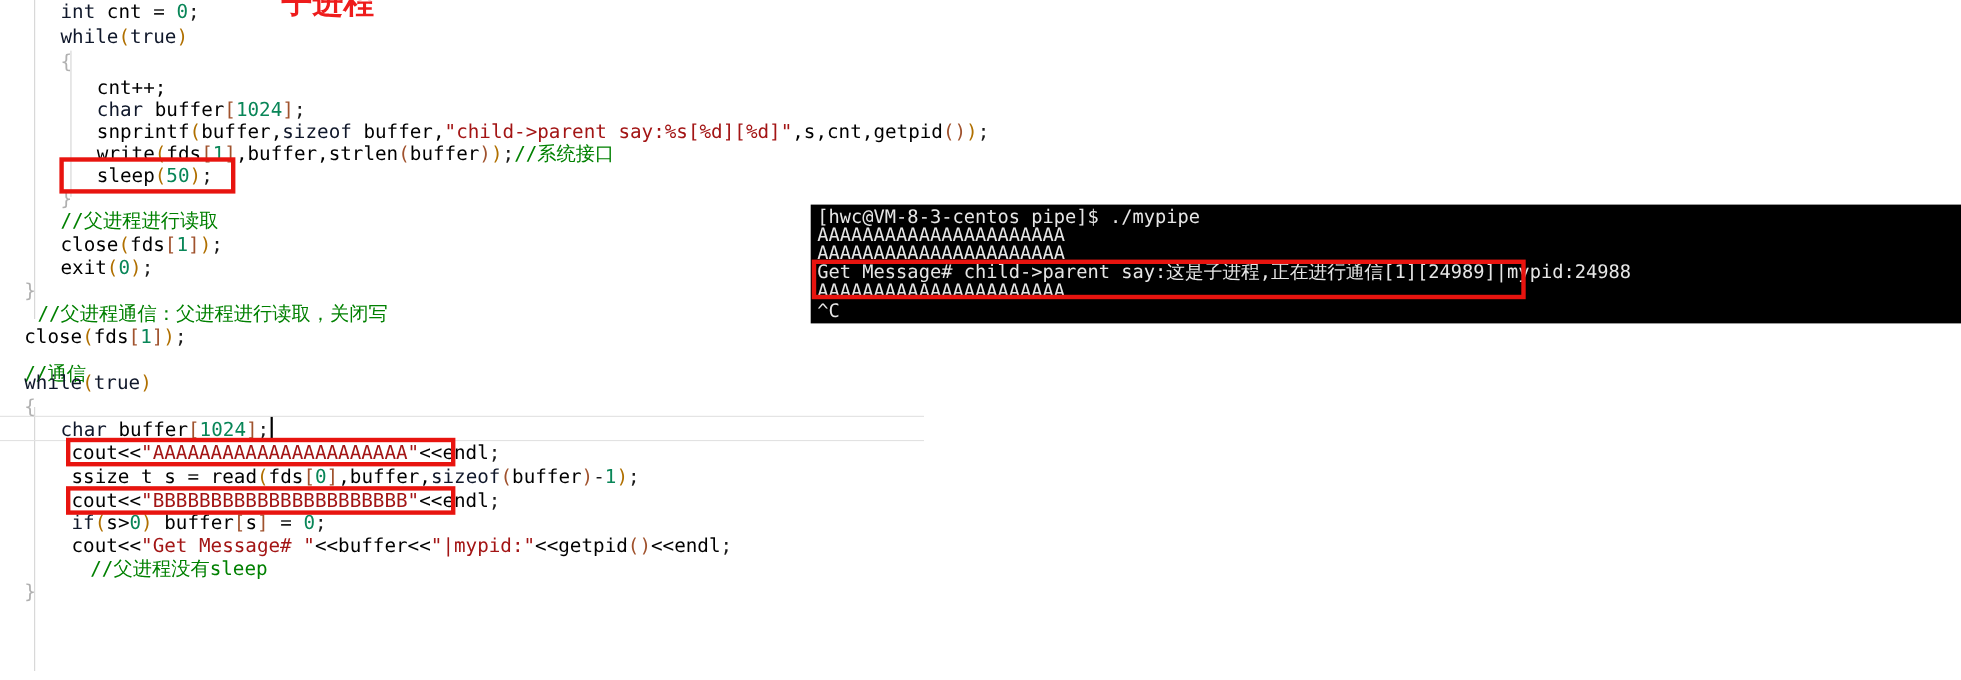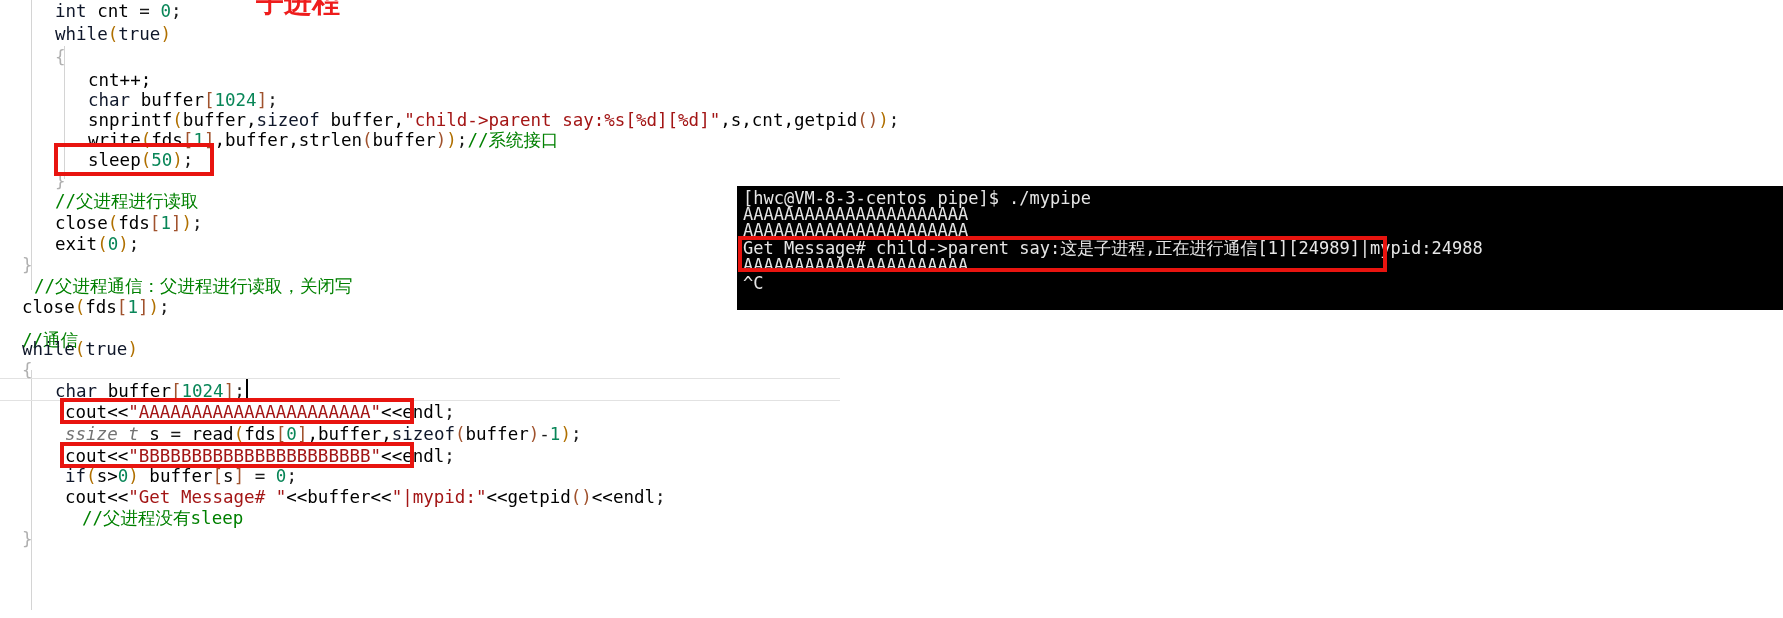--- a/index.html
+++ b/index.html
@@ -42,21 +42,21 @@
   .curline-top, .curline-bot {
     position: absolute;
     left: 0;
     width: 840px;
     height: 1px;
     background: #e2e2e2;
   }
 
   
   .kw      { color: #0f172a; text-align: right; }
-  .type    { color: #737373; font-style: italic; }
+  .type    { color: #000000; }
   .num     { color: #098658; }
   .str     { color: #a31515; }
   .cmt     { color: #008000; }
   .punct   { color: #1a1a1a; }
   .paren1  { color: #b07000; }
   .paren2  { color: #a0522d; }
   .brc     { color: #b0b0b0; }
   .plain   { color: #000000; }
   .op      { color: #1a1a1a; }
 
@@ -169,21 +169,21 @@
 
   <div class="code-line" style="top:507px; left:82px;"><span class="cmt">//父进程没有sleep</span></div>
 
   <div class="code-line" style="top:528px; left:22px;"><span class="brc">}</span></div>
 
   <div class="redbox" style="left:54px; top:143px; width:160px; height:33px;"></div>
   <div class="redbox" style="left:60px; top:398px; width:354px; height:26px;"></div>
   <div class="redbox" style="left:60px; top:442px; width:354px; height:26px;"></div>
 </div>
 
-<div id="terminal" style="left:737px; top:186px; width:1046px; height:124px;">
+<div id="terminal" style="left:737px; top:186px; width:1046px; height:108px;">
 
   <div class="term-line" style="top:2px;">[hwc@VM-8-3-centos pipe]$ ./mypipe</div>
   <div class="term-line" style="top:18px;">AAAAAAAAAAAAAAAAAAAAAA</div>
   <div class="term-line" style="top:34px;">AAAAAAAAAAAAAAAAAAAAAA</div>
   <div class="term-line" style="top:52px;">Get Message# child-&gt;parent say:这是子进程,正在进行通信[1][24989]|mypid:24988</div>
   <div class="term-line" style="top:69px;">AAAAAAAAAAAAAAAAAAAAAA</div>
   <div class="term-line" style="top:87px;">^C</div>
   <div class="term-line" style="top:103px;">
     
   </div>

